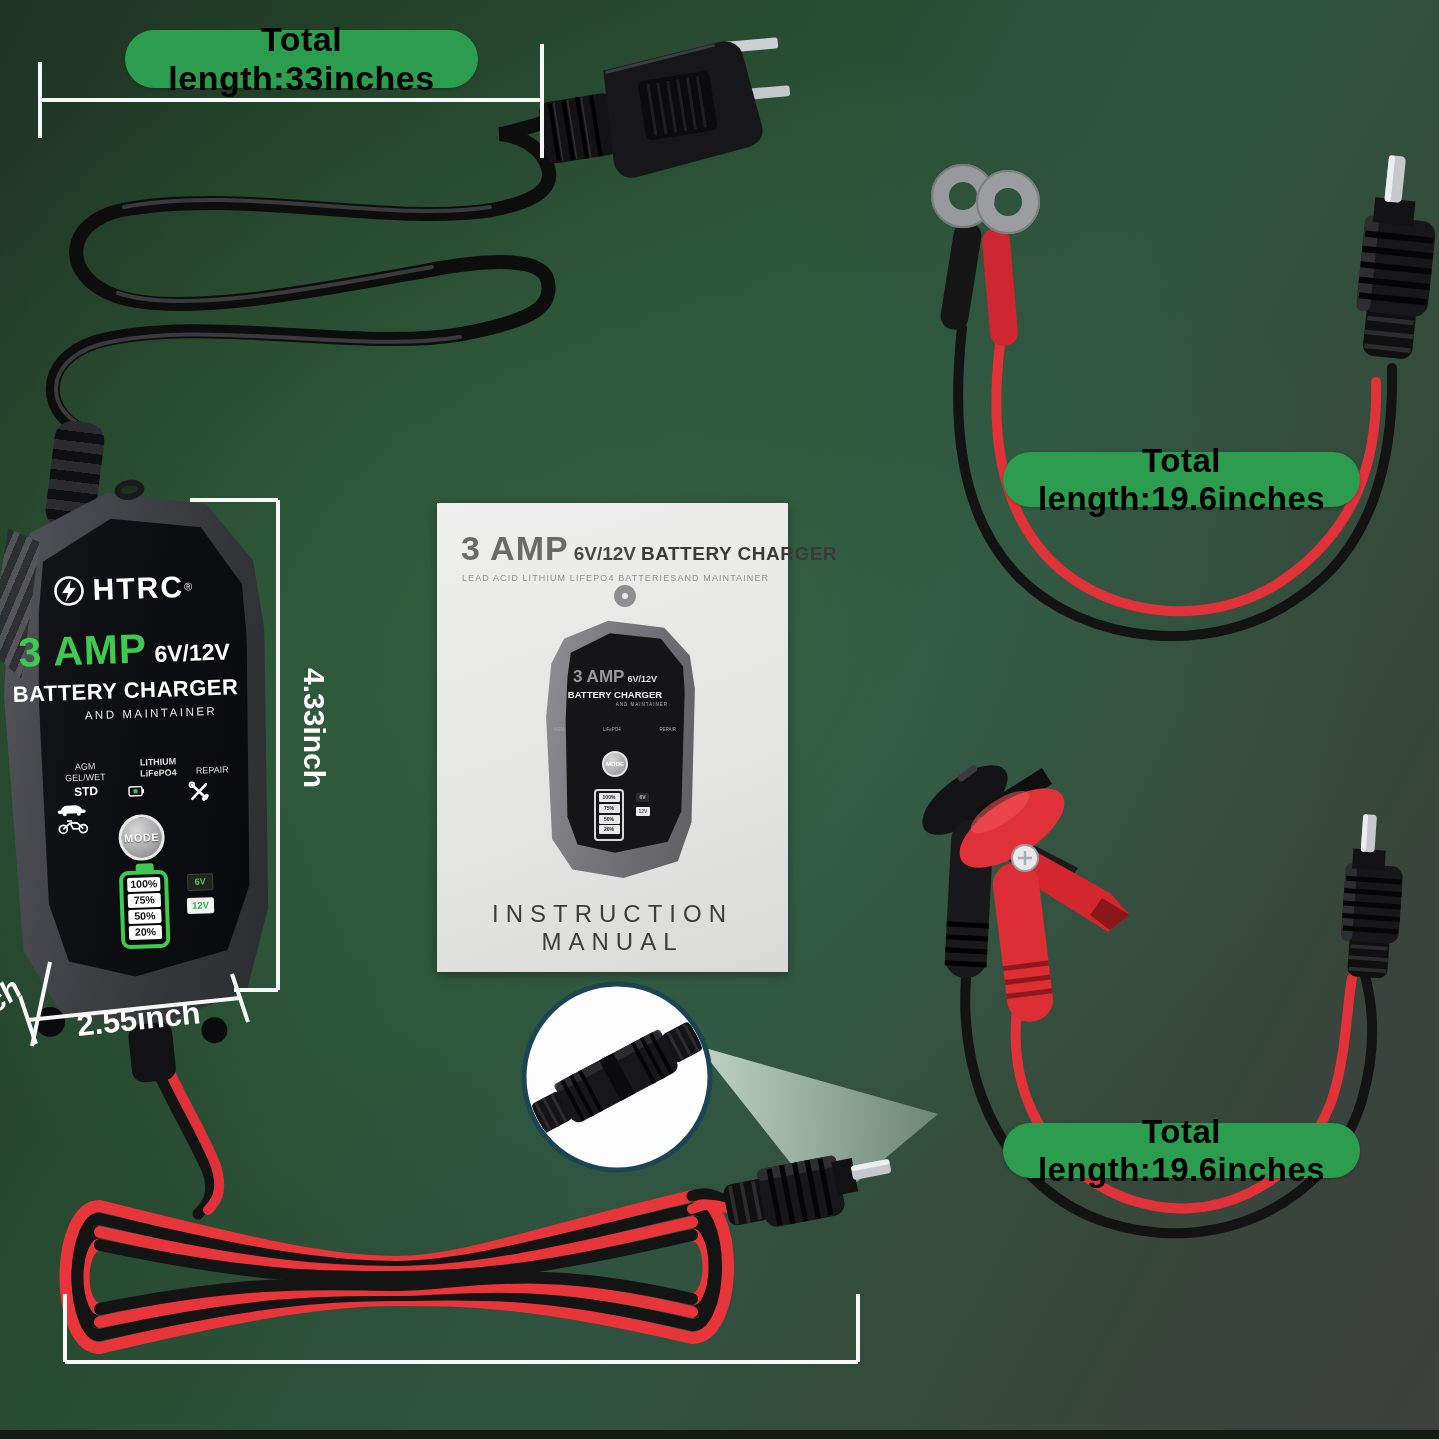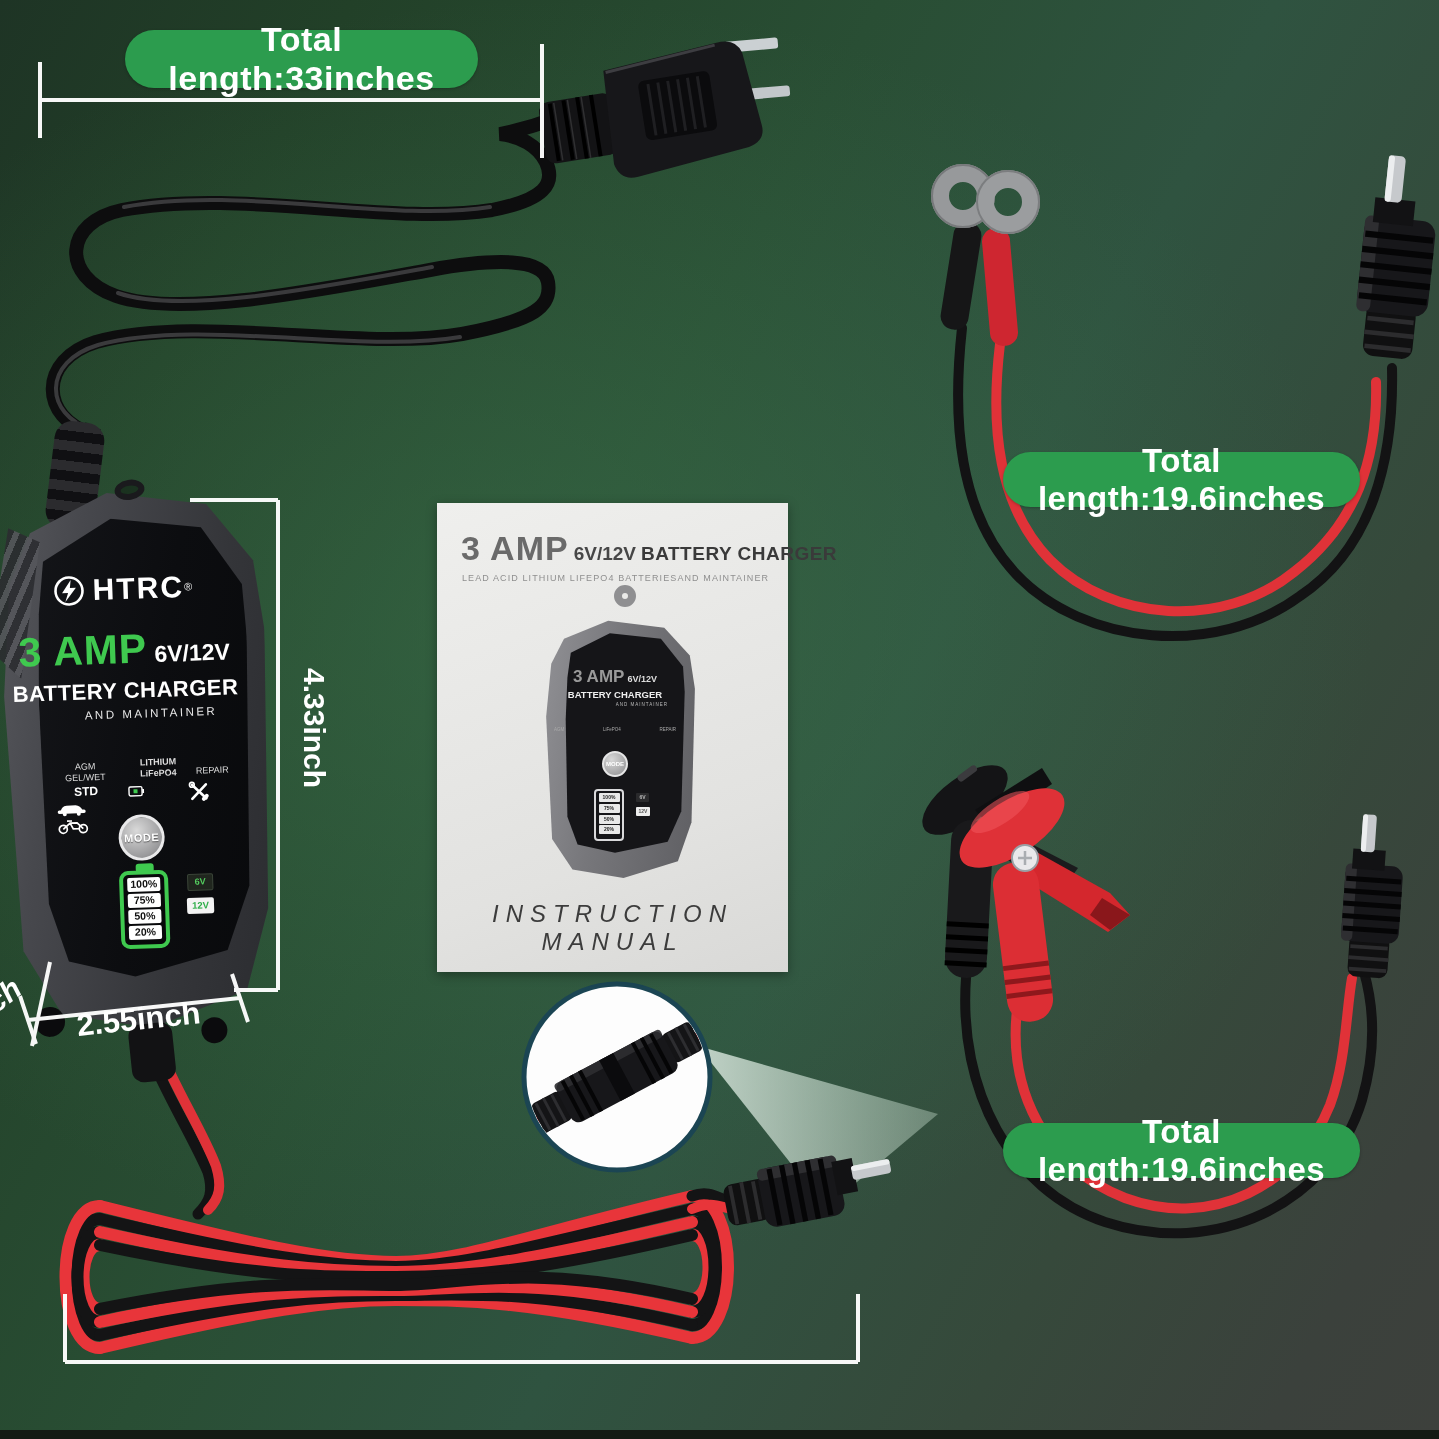--- a/index.html
+++ b/index.html
@@ -8,21 +8,21 @@
     font-family:"Liberation Sans",sans-serif;
     background:
       radial-gradient(1150px 880px at 38% 44%, rgba(62,118,78,.50), rgba(0,0,0,0) 72%),
       linear-gradient(118deg,#1e3425 0%,#224028 16%,#294e34 40%,#2f5340 58%,#36493b 78%,#3b413c 92%,#3d403c 100%);
   }
   #stage *{box-sizing:border-box;}
   .abs{position:absolute;}
   svg{display:block;overflow:visible;}
   
   .badge{
-    position:absolute;background:#2c9c4e;border-radius:30px;color:#ffffff;
+    position:absolute;background:#2c9c4e;border-radius:30px;color:#000000;
     font-weight:700;font-size:34px;text-align:center;
     display:flex;align-items:center;justify-content:center;
     letter-spacing:.5px;box-shadow:0 1px 3px rgba(0,0,0,.25);
   }
   
   #charger{left:-22px;top:472px;width:300px;height:580px;transform:rotate(-2deg);}
   #charger .body{
     position:absolute;inset:0;
     background:linear-gradient(100deg,#5d5e63 0%,#47484d 30%,#343539 68%,#2a2b2f 100%);
     clip-path:polygon(20% 10%,46% 3.5%,79% 6%,94% 16%,97% 28%,95% 76%,87% 90%,55% 96%,25% 93%,13% 82%,9.5% 38%,12.5% 19%);
@@ -85,21 +85,21 @@
     left:437px;top:503px;width:351px;height:469px;background:linear-gradient(160deg,#efefed,#e2e2e0 70%,#d9d9d7);
     box-shadow:0 3px 10px rgba(0,0,0,.35);
   }
   #manual .hdr{position:absolute;left:24px;top:26px;display:flex;align-items:baseline;gap:5px;white-space:nowrap;}
   #manual .hdr .m-amps{font-size:34px;font-weight:700;color:#6a6a6a;letter-spacing:1px;}
   #manual .hdr .m-volts{font-size:19px;font-weight:700;color:#474747;}
   #manual .hdr .m-prod{font-size:19px;font-weight:700;color:#3a3a3a;letter-spacing:.5px;}
   #manual .sub{position:absolute;left:25px;top:70px;width:300px;display:flex;justify-content:space-between;
     font-size:9px;color:#8f8f8f;letter-spacing:1.1px;white-space:nowrap;}
   #manual .footer{position:absolute;left:0;right:0;bottom:16px;text-align:center;
-    font-size:24px;color:#3c3c3c;letter-spacing:7px;font-style:italic;}
+    font-size:24px;color:#3c3c3c;letter-spacing:7px;}
   
   .mini{position:absolute;left:93px;top:96px;width:170px;height:295px;}
   .mini .m-ring{position:absolute;left:84px;top:-14px;width:22px;height:22px;border-radius:50%;border:8px solid #8f8f91;}
   .mini .m-body{position:absolute;left:0;top:12px;width:170px;height:278px;
     background:linear-gradient(100deg,#96969a,#77777b 45%,#5d5d61);
     clip-path:polygon(20% 10%,46% 3.5%,79% 6%,94% 16%,97% 28%,95% 76%,87% 90%,55% 96%,25% 93%,13% 82%,9.5% 38%,12.5% 19%);}
   .mini .m-face{position:absolute;left:0;top:12px;width:170px;height:278px;background:#151518;
     clip-path:polygon(24% 15%,47% 8%,77% 10%,90% 20%,91% 29%,89% 72%,81% 83%,50% 87%,28% 84%,22% 74%,21% 39%,22% 24%);}
   .mini .mrow{position:absolute;left:18px;width:134px;text-align:center;color:#eee;}
   .mini .r1{top:68px;display:flex;align-items:baseline;justify-content:center;gap:3px;}

